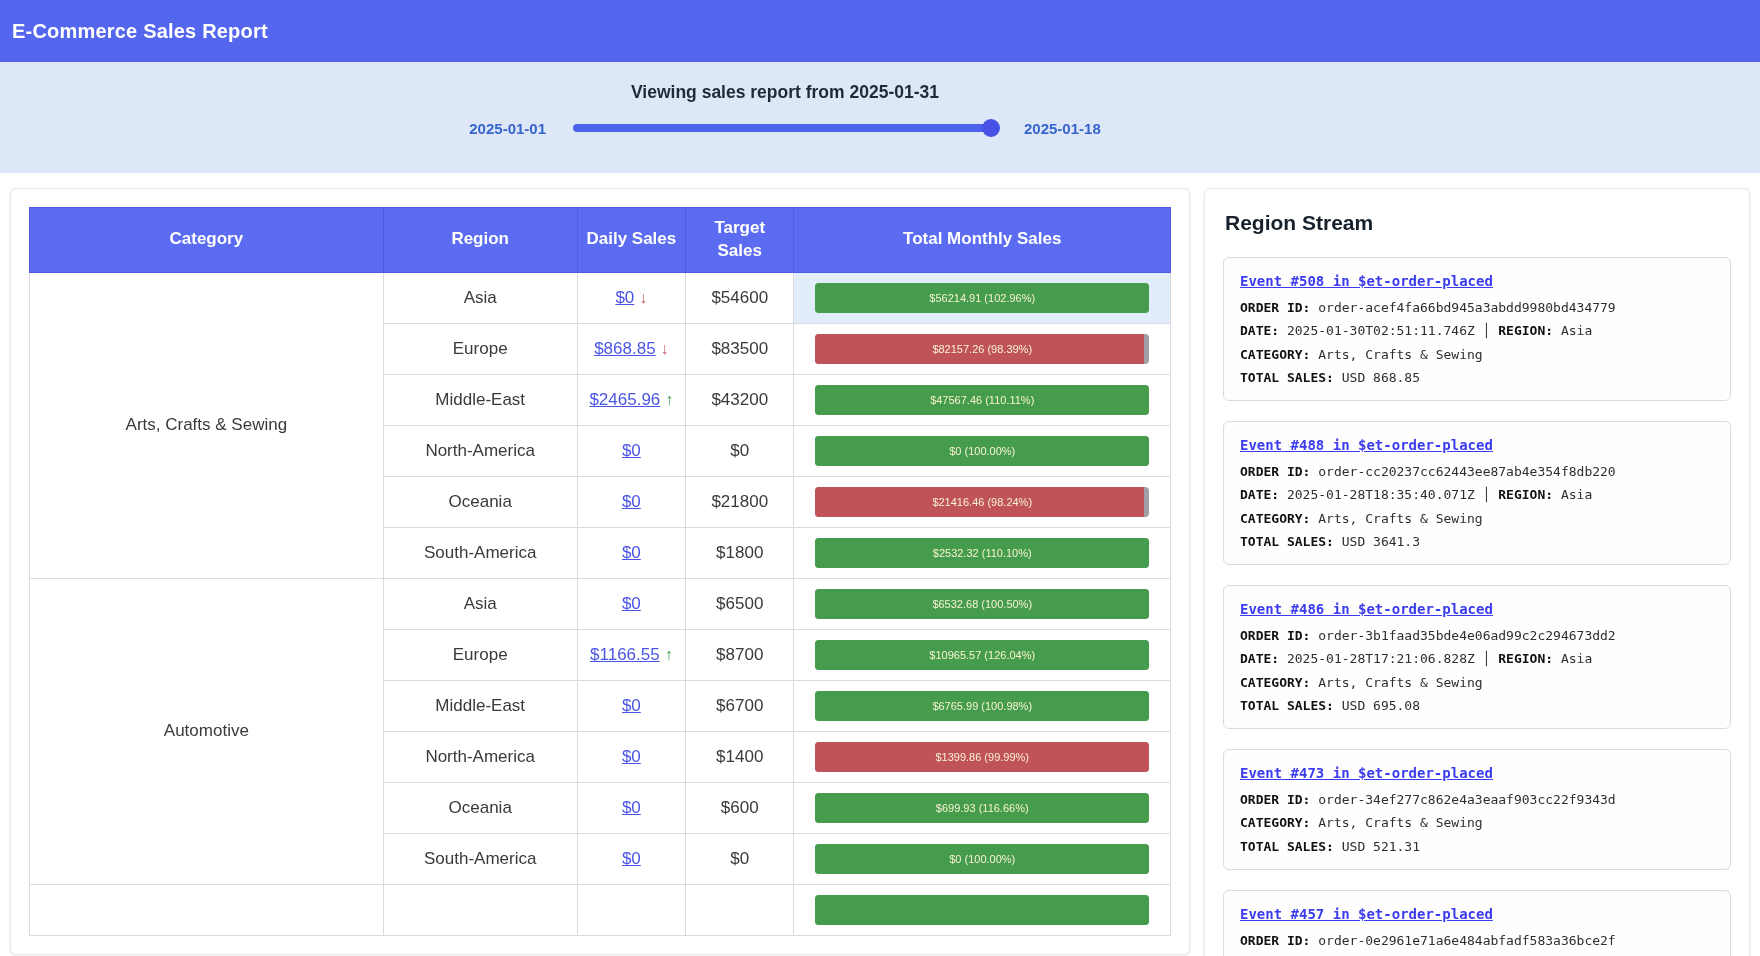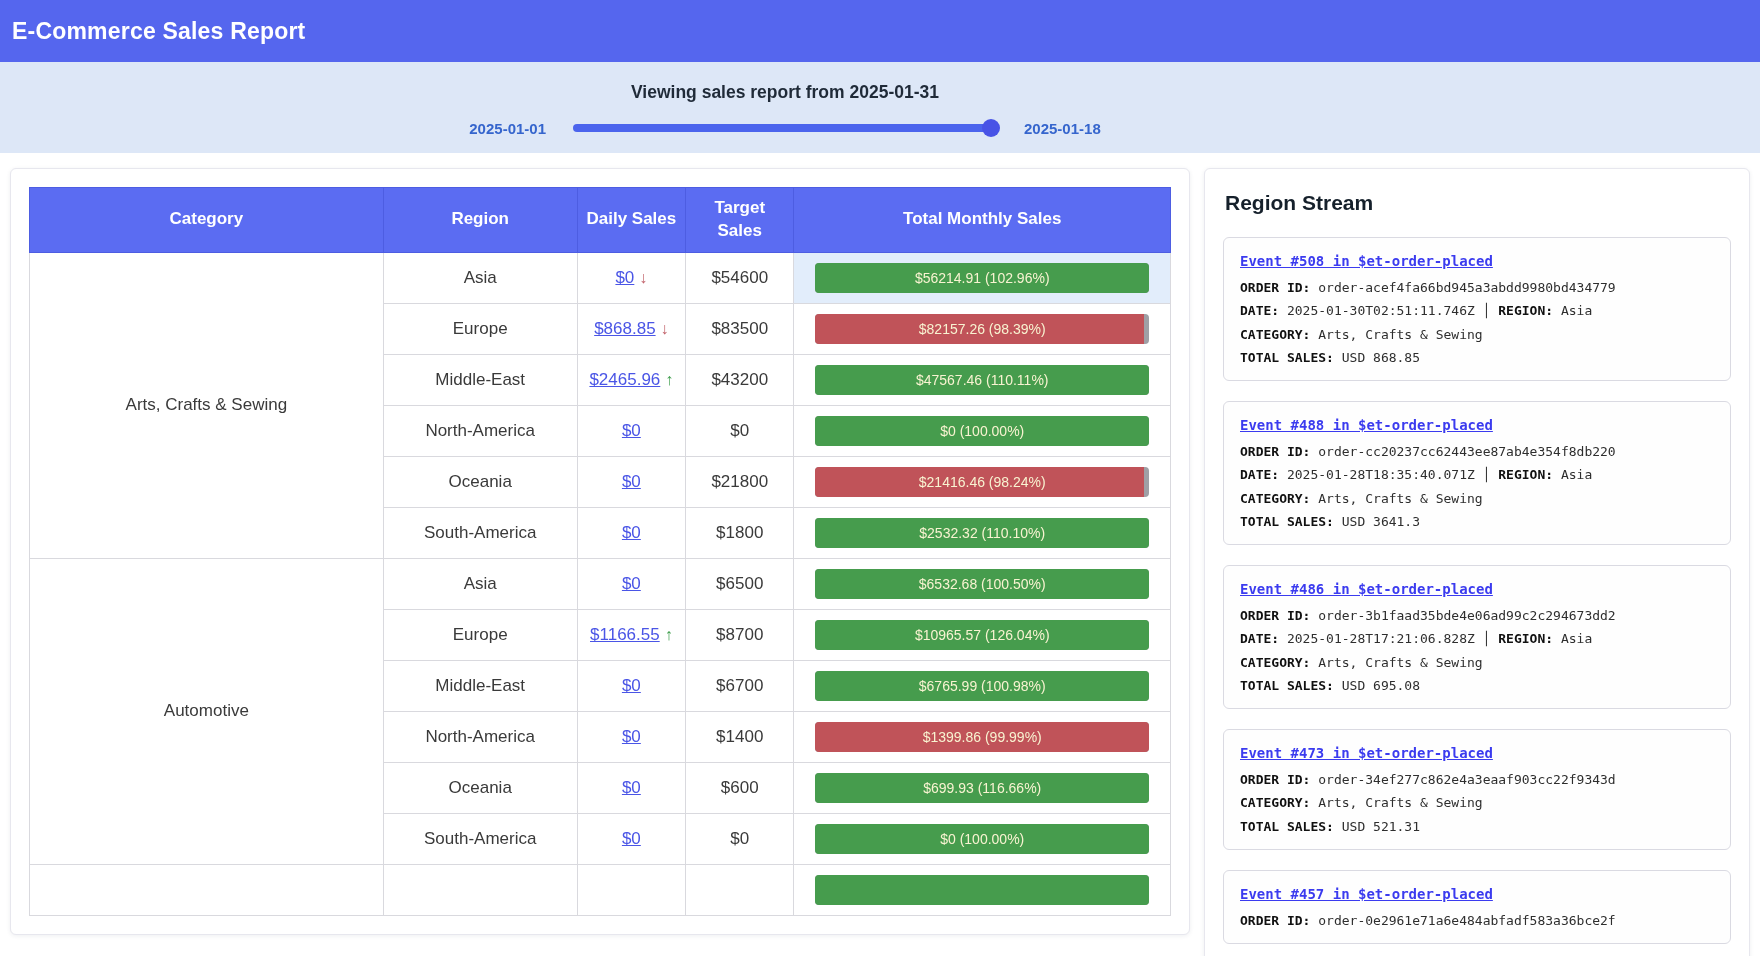--- a/index.html
+++ b/index.html
@@ -9,26 +9,26 @@
     background: #ffffff;
     font-family: "Liberation Sans", sans-serif;
     color: #333;
   }
   
   .topbar {
     height: 62px; background: var(--accent);
     display: flex; align-items: center; padding: 0 12px;
   }
   .topbar h1 {
-    margin: 0; color: #fff; font-size: 23px; font-weight: bold; letter-spacing: .2px;
+    margin: 0; color: #fff; font-size: 20px; font-weight: bold; letter-spacing: .2px;
   }
   
   .subheader {
     background: var(--subheader_bg);
-    padding: 20px 0 16px 0;
+    padding: 20px 0 36px 0;
   }
   .subheader-inner { width: 1570px; }
   .subheader-title {
     text-align: center; font-weight: bold; font-size: 17.5px; color: #1f2a38;
     margin-bottom: 16px;
   }
   .slider-row {
     display: flex; align-items: center; justify-content: center; gap: 27px;
   }
   .slider-label {
@@ -79,21 +79,21 @@
   
   .badge {
     position: relative; width: 92%; height: 30px; margin: 0 auto;
     background: #9fa0a6; border-radius: 4px; overflow: hidden;
   }
   .badge-fill { position: absolute; left: 0; top: 0; bottom: 0; }
   .badge-fill.ok   { background: var(--ok); }
   .badge-fill.miss { background: var(--miss); }
   .badge-label {
     position: relative; z-index: 1; display: block; line-height: 30px;
-    color: var(--badge_text); font-size: 14px;
+    color: var(--badge_text); font-size: 11px;
   }
   
   .event-card {
     border: 1px solid #dadae2; border-radius: 6px; background: #fefefe;
     padding: 13px 16px 14px 16px; margin-bottom: 20px;
     font-family: "DejaVu Sans Mono", monospace;
   }
   .event-link {
     display: inline-block; color: var(--event_link); font-weight: bold;
     font-size: 14px; text-decoration: underline; margin-bottom: 4px;

